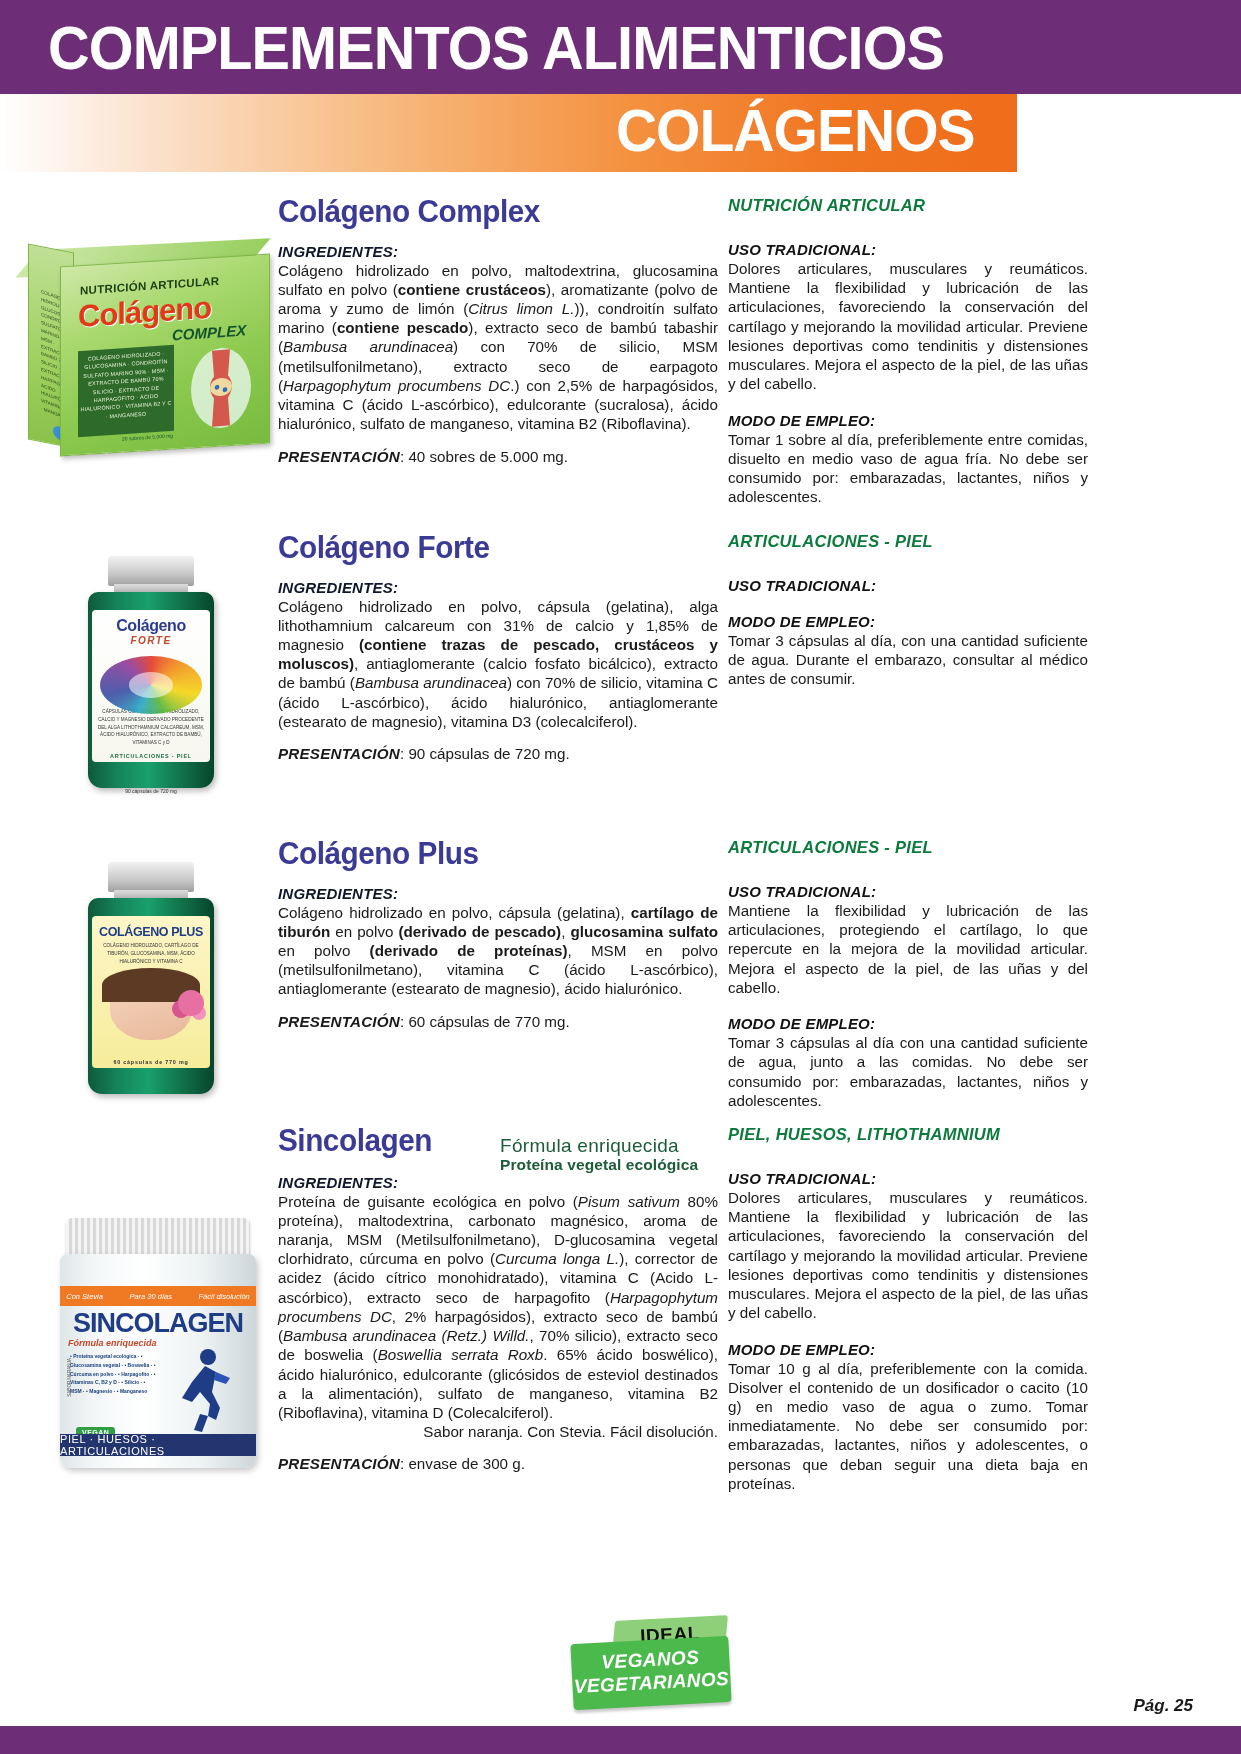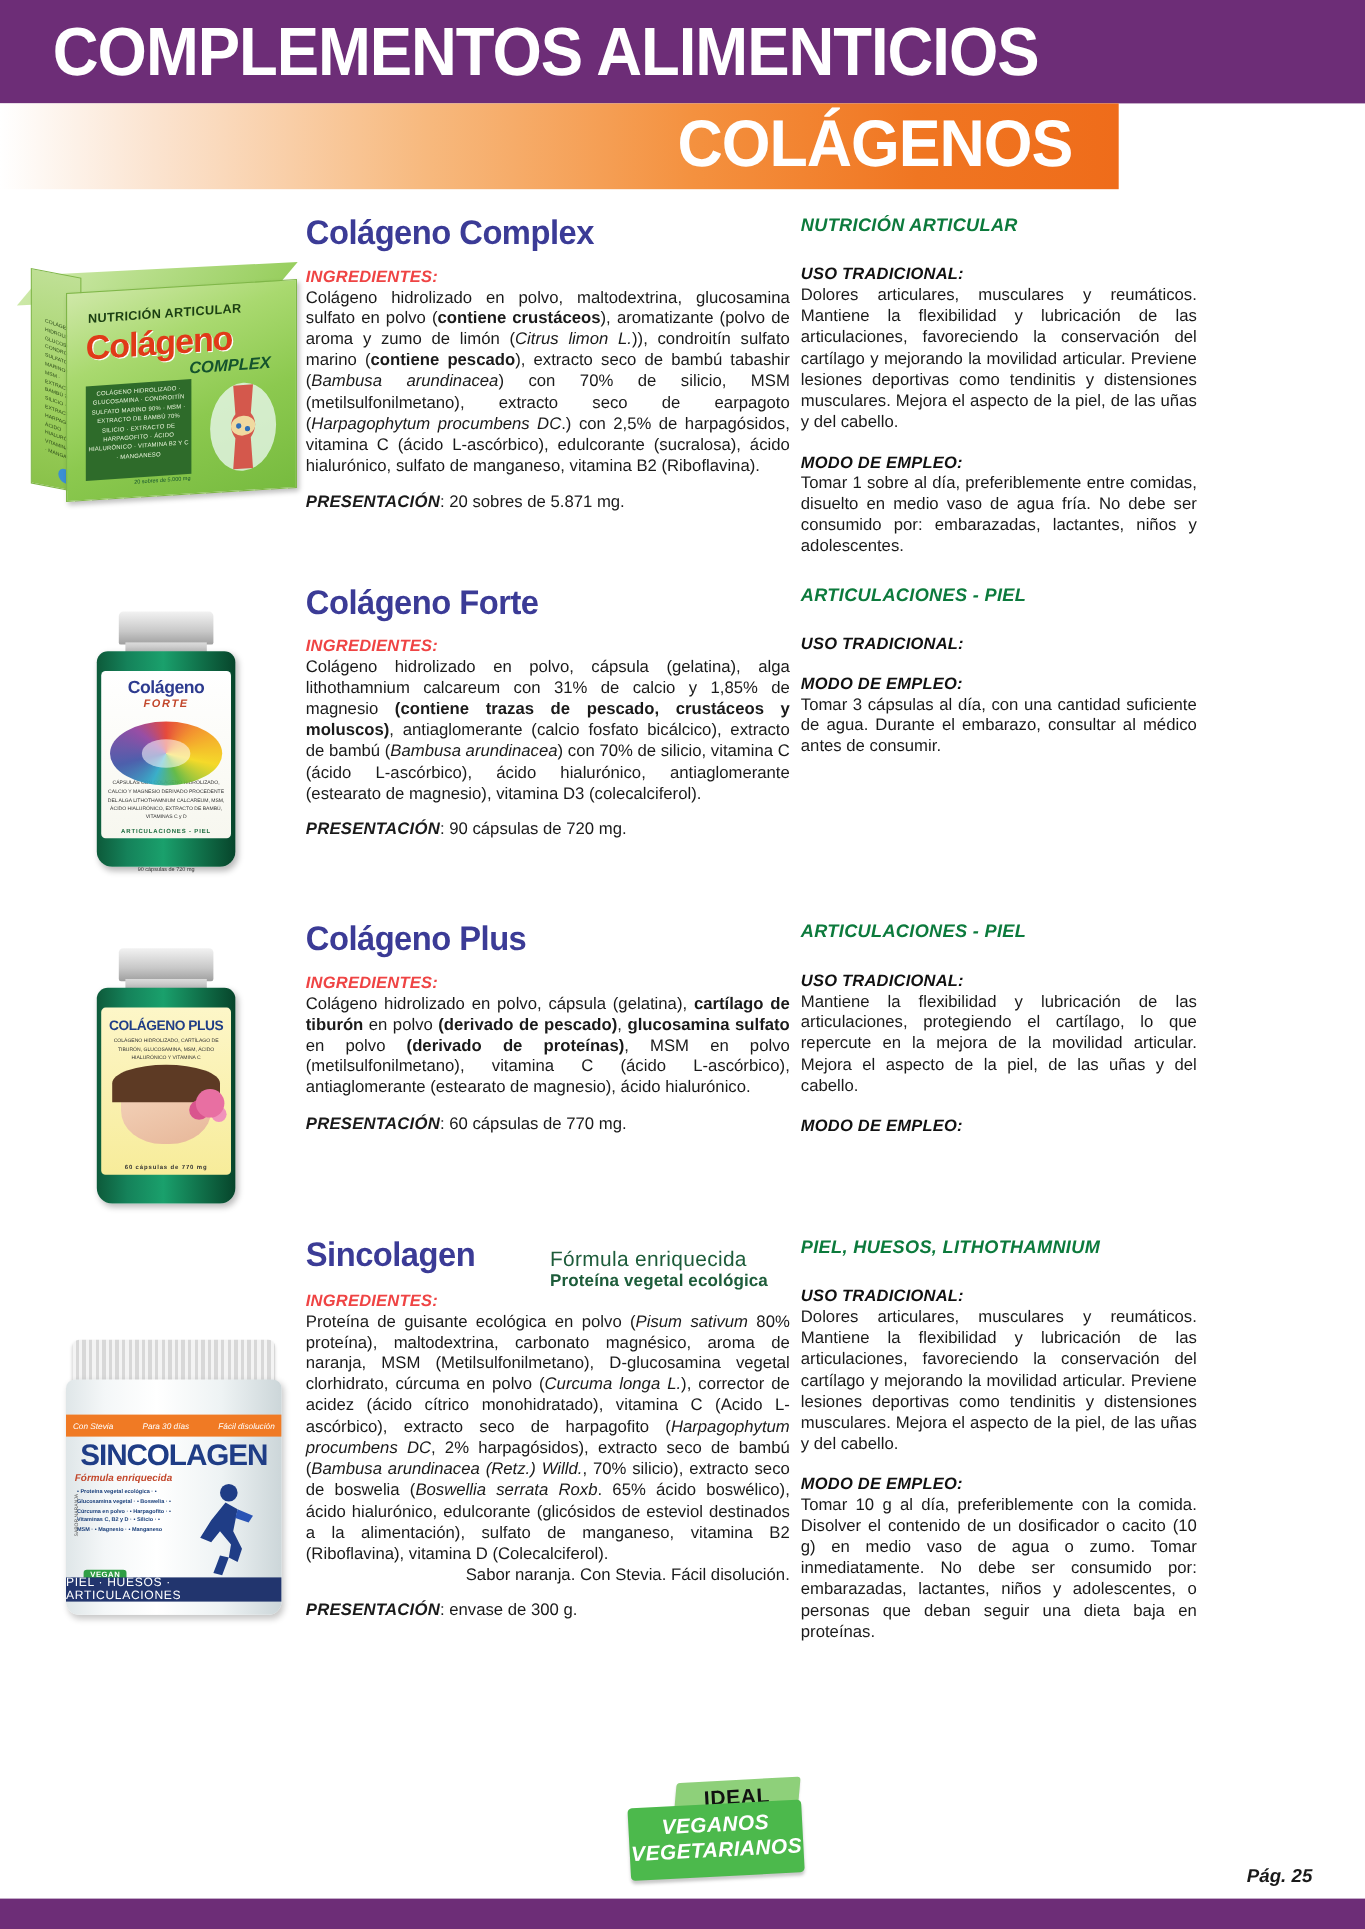--- a/index.html
+++ b/index.html
@@ -53,21 +53,21 @@
     letter-spacing:-0.5px; line-height:1.05; margin:0 0 14px 0;
     font-stretch:condensed; transform:scaleX(0.96); transform-origin:left center;
   }
   .taglabel{
     position:absolute; color:#1d5c3a; line-height:1.12;
   }
   .taglabel .l1{ font-size:19px; display:block; letter-spacing:.3px;}
   .taglabel .l2{ font-size:15.5px; display:block; font-weight:bold; letter-spacing:.1px;}
 
   .lbl{
-    font-size:15px; font-weight:bold; font-style:italic; color:#ef4444;
+    font-size:15px; font-weight:bold; font-style:italic; color:#0f172a;
     margin:0 0 1px 0; letter-spacing:0.2px;
   }
   .body-txt{
     font-size:15.2px; color:#1a1a1a; line-height:1.265;
     text-align:justify; margin:0;
   }
   .body-txt.left{ text-align:right;margin-left:28px; }
   .pres{
     font-size:15.2px; color:#1a1a1a; margin:14px 0 0 0;
   }
@@ -332,21 +332,21 @@
     </svg>
   </div>
   <div class="capt">20 sobres de 5.000 mg</div>
 </div>
 
 <div class="product" style="left:0; top:196px; width:1241px;">
   <div class="col-mid">
     <h2 class="pname">Colágeno Complex</h2>
     <p class="lbl">INGREDIENTES:</p>
     <p class="body-txt">Colágeno hidrolizado en polvo, maltodextrina, glucosamina sulfato en polvo (<b class="bd">contiene crustáceos</b>), aromatizante (polvo de aroma y zumo de limón (<i class="sci">Citrus limon L.</i>)), condroitín sulfato marino (<b class="bd">contiene pescado</b>), extracto seco de bambú tabashir (<i class="sci">Bambusa arundinacea</i>) con 70% de silicio, MSM (metilsulfonilmetano), extracto seco de earpagoto (<i class="sci">Harpagophytum procumbens DC</i>.) con 2,5% de harpagósidos, vitamina C (ácido L-ascórbico), edulcorante (sucralosa), ácido hialurónico, sulfato de manganeso, vitamina B2 (Riboflavina).</p>
-    <p class="pres"><b>PRESENTACIÓN</b><span>: 20 sobres de 5.871 mg.</span></p>
+    <p class="pres"><b>PRESENTACIÓN</b><span>: 40 sobres de 5.000 mg.</span></p>
   </div>
   <div class="col-right">
     <p class="cat">NUTRICIÓN ARTICULAR</p>
     <p class="sub">USO TRADICIONAL:</p>
     <p class="body-txt">Dolores articulares, musculares y reumáticos. Mantiene la flexibilidad y lubricación de las articulaciones, favoreciendo la conservación del cartílago y mejorando la movilidad articular. Previene lesiones deportivas como tendinitis y distensiones musculares. Mejora el aspecto de la piel, de las uñas y del cabello.</p>
     <div class="gap"></div>
     <p class="sub">MODO DE EMPLEO:</p>
     <p class="body-txt">Tomar 1 sobre al día, preferiblemente entre comidas, disuelto en medio vaso de agua fría. No debe ser consumido por: embarazadas, lactantes, niños y adolescentes.</p>
   </div>
 </div>
@@ -402,20 +402,21 @@
     <p class="lbl">INGREDIENTES:</p>
     <p class="body-txt">Colágeno hidrolizado en polvo, cápsula (gelatina), <b class="bd">cartílago de tiburón</b> en polvo <b class="bd">(derivado de pescado)</b>, <b class="bd">glucosamina sulfato</b> en polvo <b class="bd">(derivado de proteínas)</b>, MSM en polvo (metilsulfonilmetano), vitamina C (ácido L-ascórbico), antiaglomerante (estearato de magnesio), ácido hialurónico.</p>
     <p class="pres"><b>PRESENTACIÓN</b><span>: 60 cápsulas de 770 mg.</span></p>
   </div>
   <div class="col-right">
     <p class="cat">ARTICULACIONES - PIEL</p>
     <p class="sub">USO TRADICIONAL:</p>
     <p class="body-txt">Mantiene la flexibilidad y lubricación de las articulaciones, protegiendo el cartílago, lo que repercute en la mejora de la movilidad articular. Mejora el aspecto de la piel, de las uñas y del cabello.</p>
     <div class="gap"></div>
     <p class="sub">MODO DE EMPLEO:</p>
+    <p class="body-txt">Tomar 3 cápsulas al día con una cantidad suficiente de agua, junto a las comidas. No debe ser consumido por: embarazadas, lactantes, niños y adolescentes.</p>
   </div>
 </div>
 
 <div class="jar">
   <div class="lid"></div>
   <div class="cyl">
     <div class="orangeband">
       <span>Con Stevia</span>
       <span>Para 30 días</span>
       <span>Fácil disolución</span>

